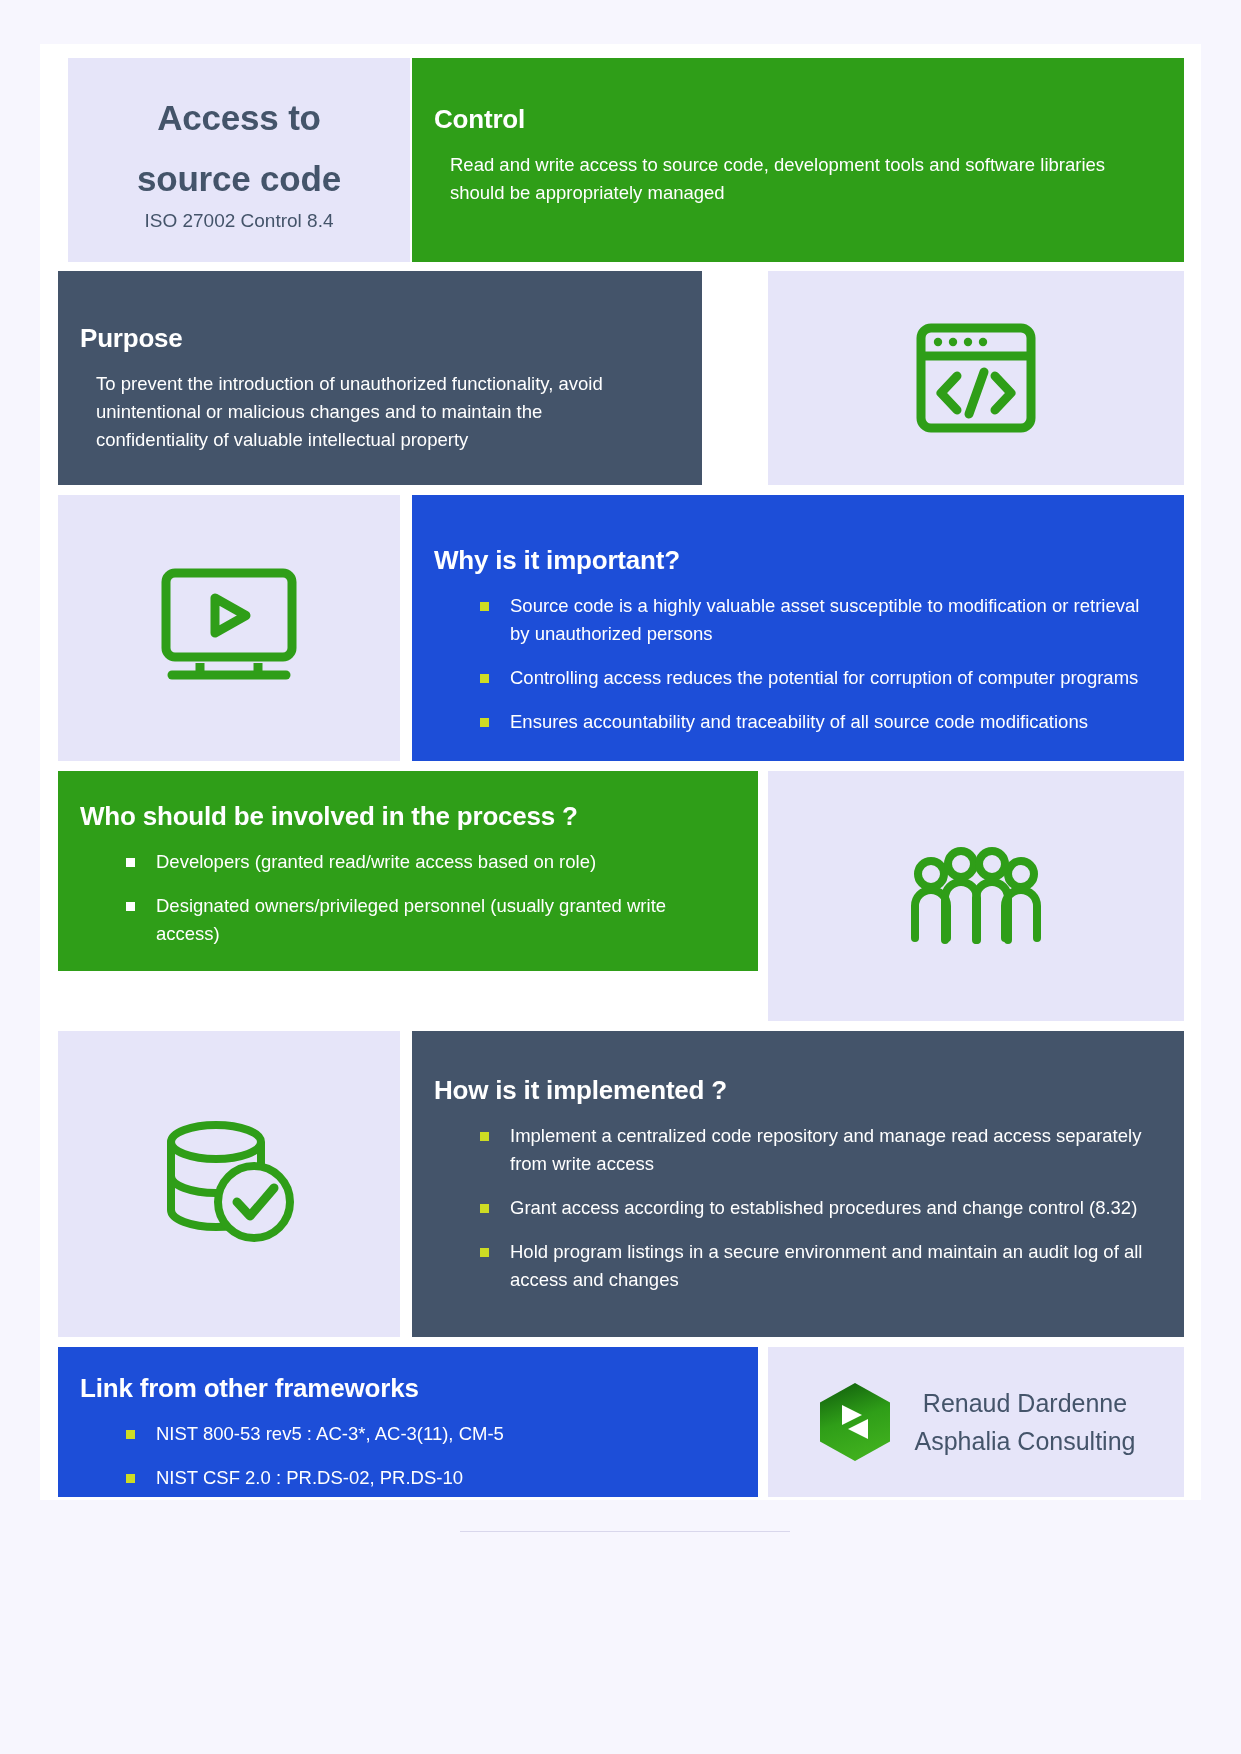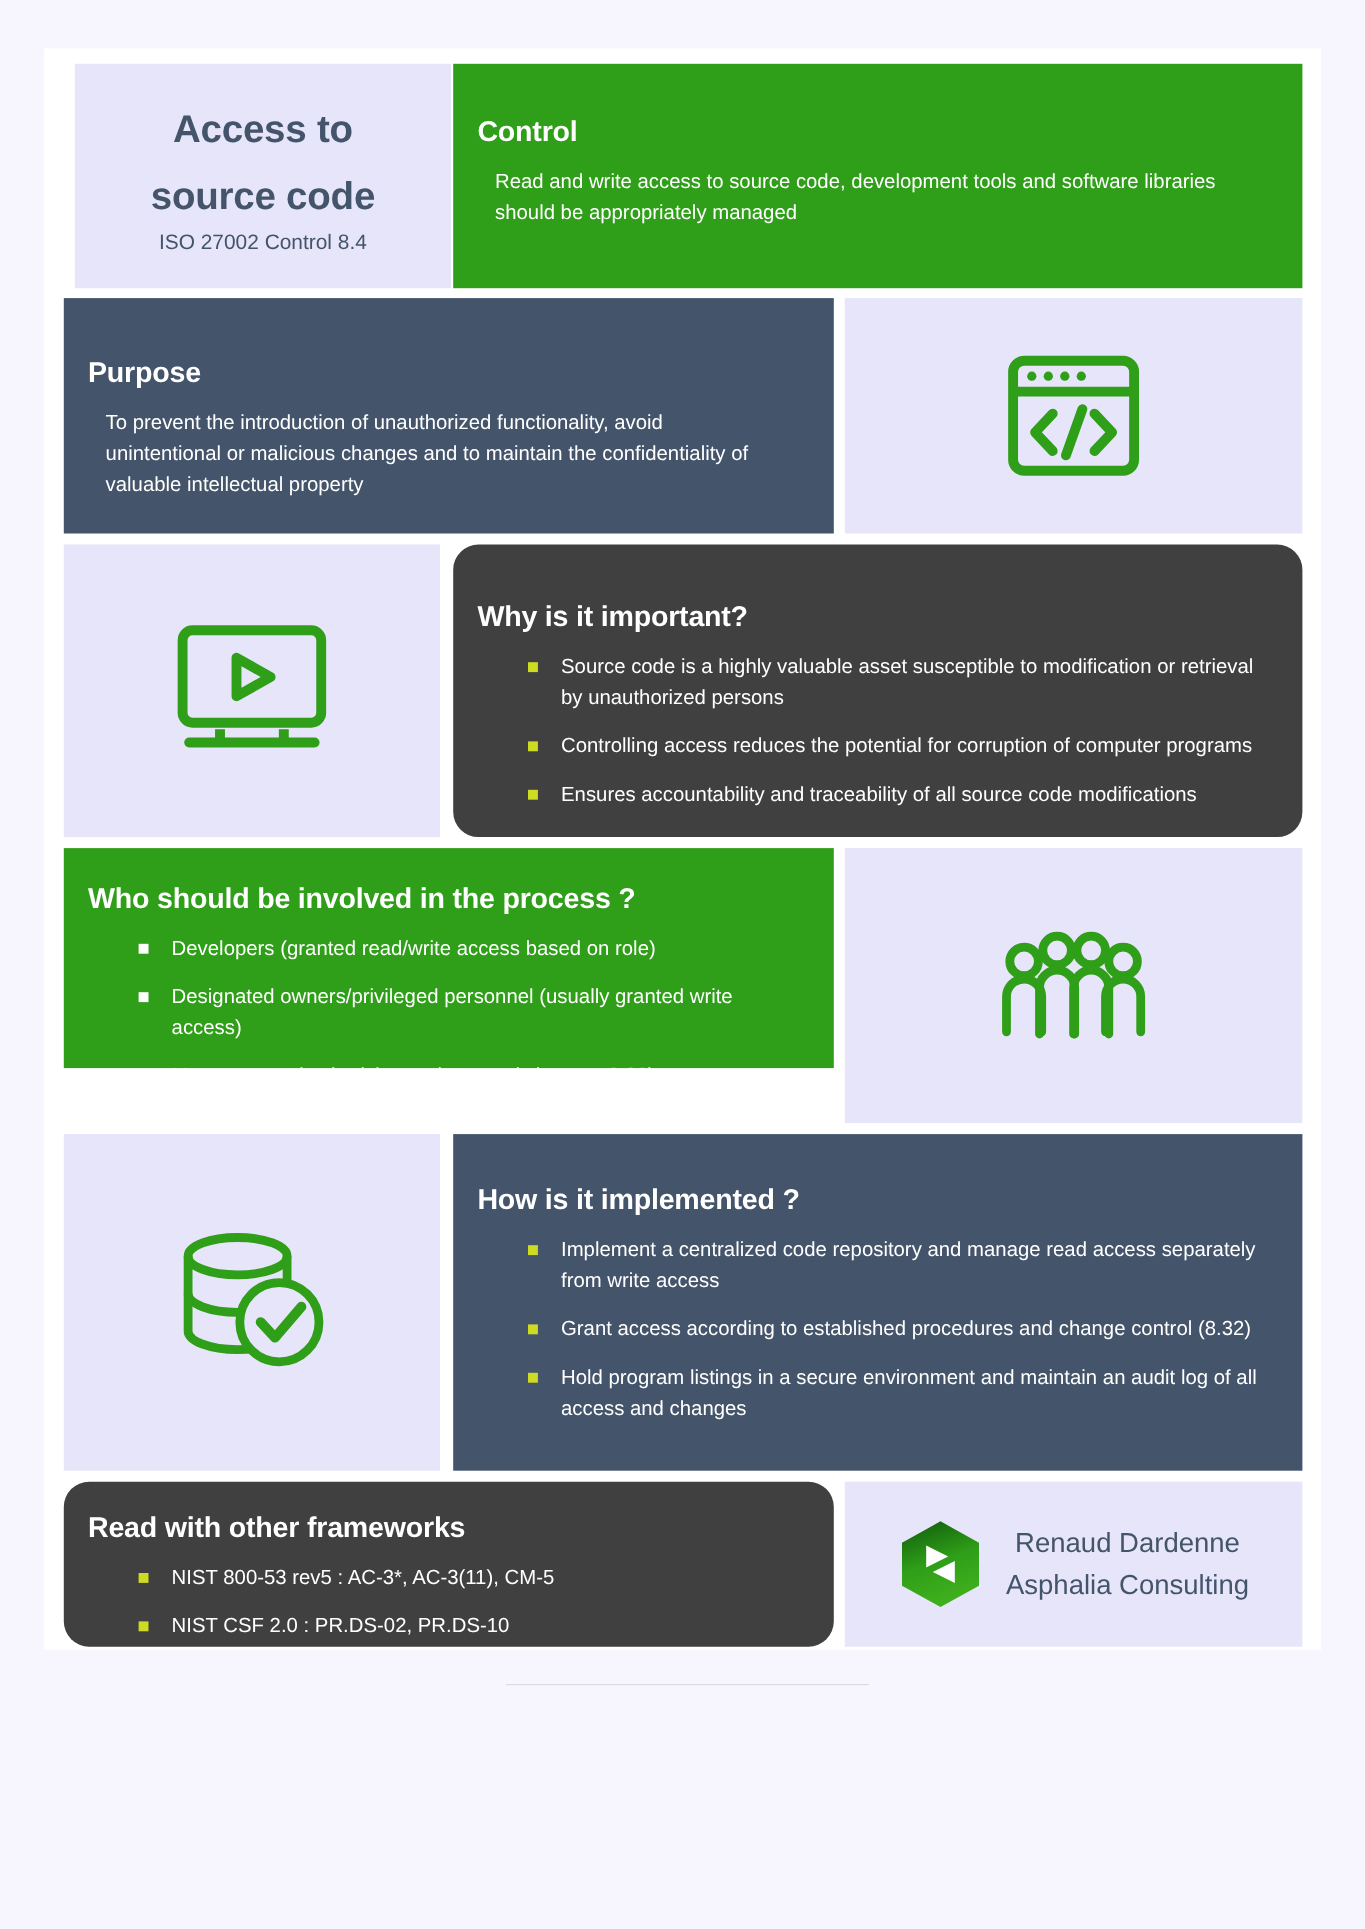--- a/index.html
+++ b/index.html
@@ -33,21 +33,21 @@
   }
 
   
   .tile {
     position: absolute;
     box-sizing: border-box;
   }
   .lav  { background: #e6e5f9; }
   .green{ background: #2f9e18; }
   .slate{ background: #44546a; }
-  .dark { background: #404040; border-radius: 23px; }
+  .dark { background: #1d4ed8; }
 
   
   .title-tile {
     left: 28px; top: 14px; width: 342px; height: 204px;
     display: flex; flex-direction: column;
     align-items: center; justify-content: center;
     padding: 10px 16px;
   }
   .title-main {
     font-size: 35px;
@@ -99,21 +99,21 @@
     left: 0;
     top: 10px;
     width: 9px;
     height: 9px;
     background: #cddc23;
   }
   ul.bl.white-bullets li::before { background: #ffffff; }
 
   
   .control-tile { left: 372px; top: 14px; width: 772px; height: 204px; padding: 46px 40px 0 22px; }
-  .purpose-tile { left: 18px; top: 227px; width: 700px; height: 214px; padding: 52px 30px 0 22px; }
+  .purpose-tile { left: 18px; top: 227px; width: 644px; height: 214px; padding: 52px 30px 0 22px; }
   .icon-code-tile { left: 728px; top: 227px; width: 416px; height: 214px; }
 
   .icon-video-tile { left: 18px; top: 451px; width: 342px; height: 266px; }
   .why-tile { left: 372px; top: 451px; width: 772px; height: 266px; padding: 50px 28px 0 22px; }
 
   .who-tile { left: 18px; top: 727px; width: 700px; height: 200px; padding: 30px 24px 0 22px; }
   .icon-people-tile { left: 728px; top: 727px; width: 416px; height: 250px; }
 
   .icon-db-tile { left: 18px; top: 987px; width: 342px; height: 306px; }
   .how-tile { left: 372px; top: 987px; width: 772px; height: 306px; padding: 44px 26px 0 22px; }
@@ -248,21 +248,21 @@
     <div class="tile slate how-tile">
       <h2 class="h-big">How is it implemented ?</h2>
       <ul class="bl">
         <li>Implement a centralized code repository and manage read access separately from write access</li>
         <li>Grant access according to established procedures and change control (8.32)</li>
         <li>Hold program listings in a secure environment and maintain an audit log of all access and changes</li>
       </ul>
     </div>
 
     <div class="tile dark link-tile">
-      <h2 class="h-big">Read with other frameworks</h2>
+      <h2 class="h-big">Link from other frameworks</h2>
       <ul class="bl">
         <li>NIST 800-53 rev5 : AC-3*, AC-3(11), CM-5</li>
         <li>NIST CSF 2.0 : PR.DS-02, PR.DS-10</li>
       </ul>
     </div>
 
     <div class="tile lav brand-tile">
       <svg width="76" height="82" viewBox="0 0 76 82">
         <defs>
           <linearGradient id="hexg" x1="0" y1="0" x2="0.3" y2="1">

